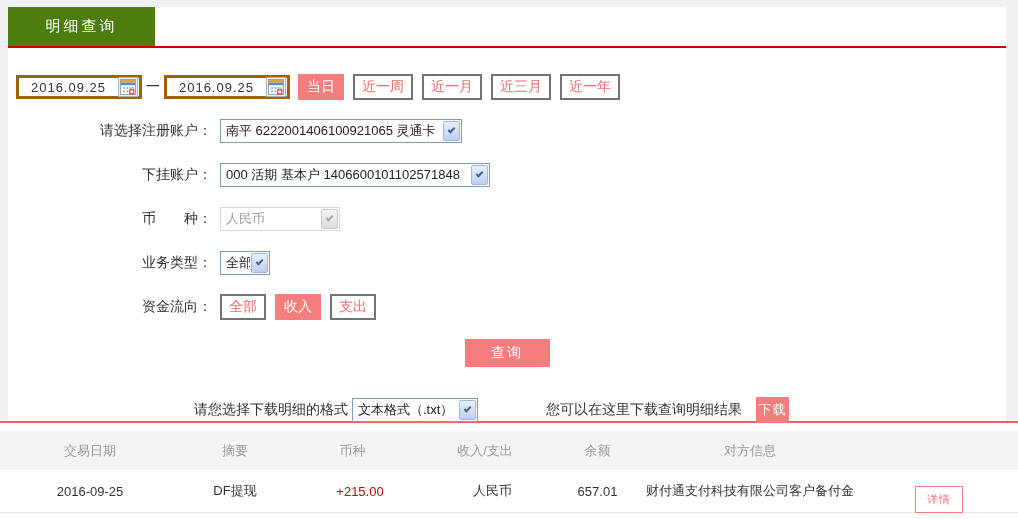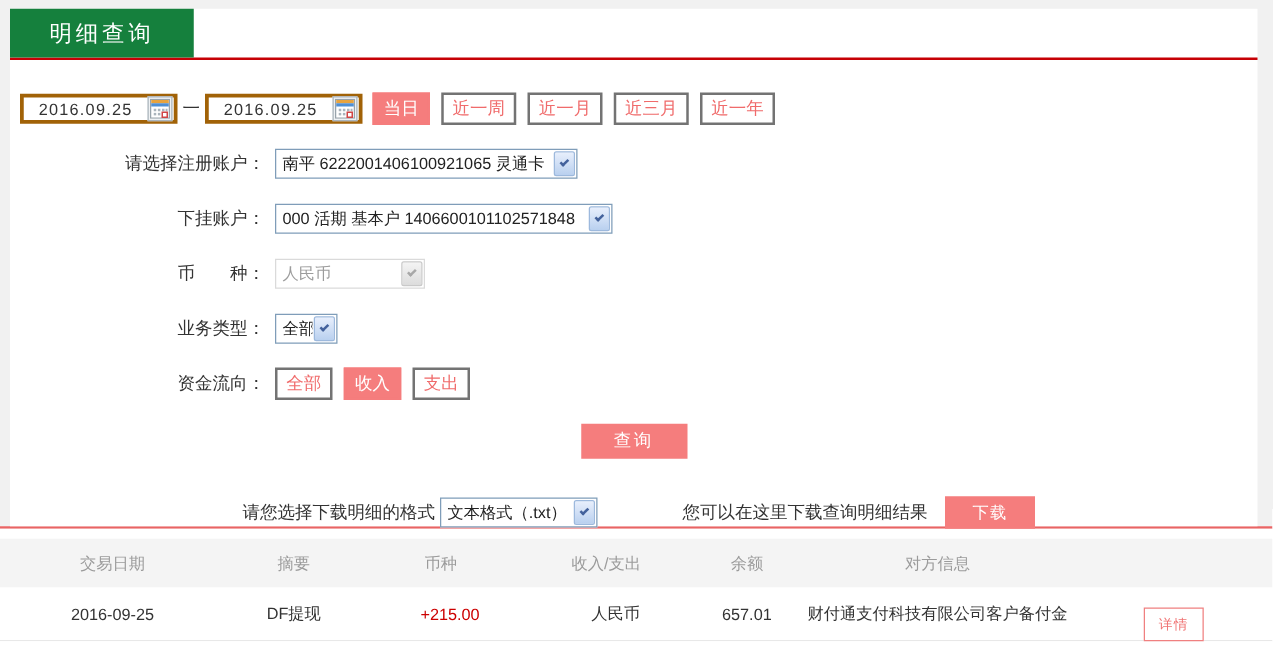--- a/index.html
+++ b/index.html
@@ -6,23 +6,23 @@
   html,body { width:1018px; height:519px; overflow:hidden; }
   body { font-family:"Liberation Sans","DejaVu Sans",sans-serif; background:#ffffff; }
 
   
   .top-section { background:#f1f1f1; padding:7px 12px 0 8px; height:421px; }
   .panel { background:#ffffff; height:414px; position:relative; }
   .section-divider { height:2px; background:#e96464; }
 
   
   .tab-row { display:flex; border-bottom:2px solid #c60005; height:41px; }
-  .tab { width:147px; height:39px; background:#15803d; color:#fff;
+  .tab { width:147px; height:39px; background:#4d7c0f; color:#fff;
          display:flex; align-items:center; justify-content:center;
-         font-size:18px; letter-spacing:3px; cursor:pointer; }
+         font-size:15px; letter-spacing:3px; cursor:pointer; }
 
   
   .form { padding-top:27px; }
   .form-row { display:flex; align-items:center; height:24px; margin-bottom:20px; }
   .form-label { width:204px; flex-shrink:0; text-align:right; font-size:14px; color:#333; white-space:pre; }
   .controls { margin-left:8px; display:flex; align-items:center; }
 
   
   .date-input { width:126px; height:24px; border:3px solid #a16207; background:#fff;
                 display:flex; align-items:center; }
@@ -55,21 +55,21 @@
   .btn-query { display:block; margin:18px auto 0 auto; width:85px; height:28px;
                background:#f57d7d; color:#fff; border:none; font-size:14px;
                letter-spacing:2px; cursor:pointer; font-family:inherit; }
 
   
   .download-row { display:flex; align-items:center; margin-left:186px; margin-top:30px;
                   font-size:14px; color:#333; }
   .download-row .fmt-label { margin-right:4px; }
   .download-row .combo { width:126px; }
   .download-hint { margin-left:68px; }
-  .btn-download { margin-left:14px; width:72px; height:26px; background:#f57d7d; color:#fff;
+  .btn-download { margin-left:14px; width:33px; height:26px; background:#f57d7d; color:#fff;
                   border:none; font-size:13px; letter-spacing:1px; cursor:pointer; font-family:Liberation Sans, sans-serif; }
 
   
   .tbl-gap { height:8px; background:#fff; }
   .tbl-header { display:flex; align-items:center; height:39px; background:#f4f4f4;
                 color:#9b9b9b; font-size:13px; }
   .tbl-row { display:flex; align-items:center; height:43px; background:#fff;
              font-size:13px; color:#333; border-bottom:1px solid #e8e8e8; }
   .c1{width:180px;} .c2{width:110px;} .c3{width:140px;} .c4{width:125px;}
   .c5{width:85px;}  .c6{width:220px;} .c7{width:158px;}

